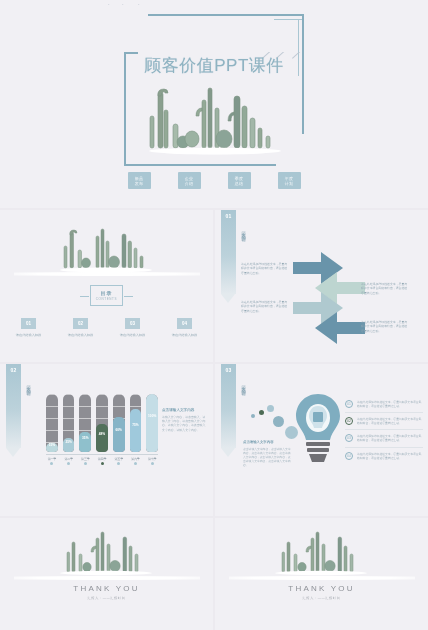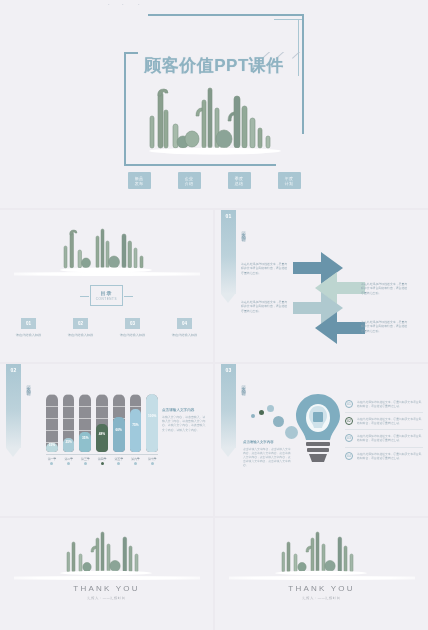--- a/index.html
+++ b/index.html
@@ -35,21 +35,21 @@
   .fr-cl2{left:0;top:38px;width:2px;height:14px;}
 
   .diag{position:absolute;overflow:hidden;pointer-events:none;}
   .diag i{position:absolute;display:block;height:1px;background:#b9c3cf;
           transform-origin:0 0;transform:rotate(-42deg);opacity:.85;}
   .diag-tl{left:108px;top:4px;width:80px;height:62px;}
   .diag-br{left:262px;top:52px;width:80px;height:68px;}
 
   .ttl{
     position:absolute;left:0;right:0;top:54px;text-align:center;
-    font-size:17px;letter-spacing:.5px;color:#8fb3c2;font-weight:700;
+    font-size:17px;letter-spacing:.5px;color:#8fb3c2;font-weight:400;
     text-shadow:0 0 1px rgba(143,179,194,.4);
   }
 
   
   .cactus{position:absolute;}
   .t-cactus{left:140px;top:82px;width:150px;height:78px;}
 
   .chips{position:absolute;left:0;right:0;top:172px;display:flex;
          justify-content:center;gap:27px;}
   .chip{

